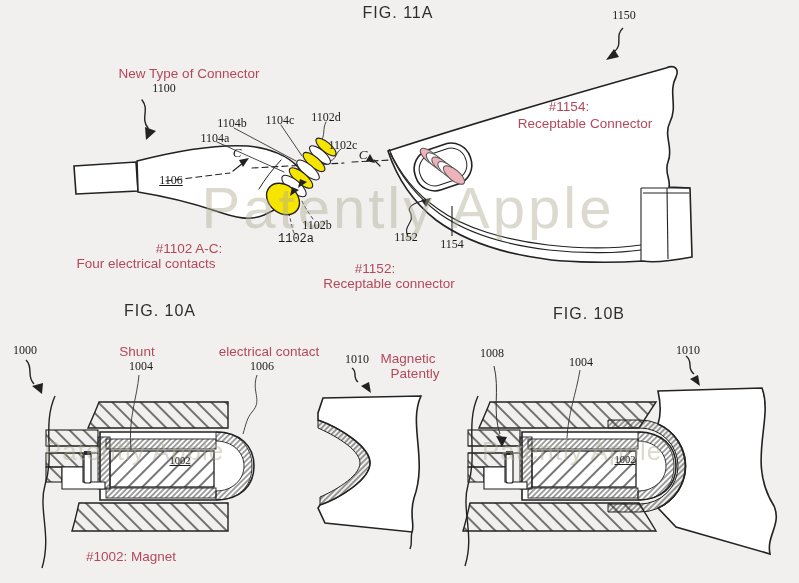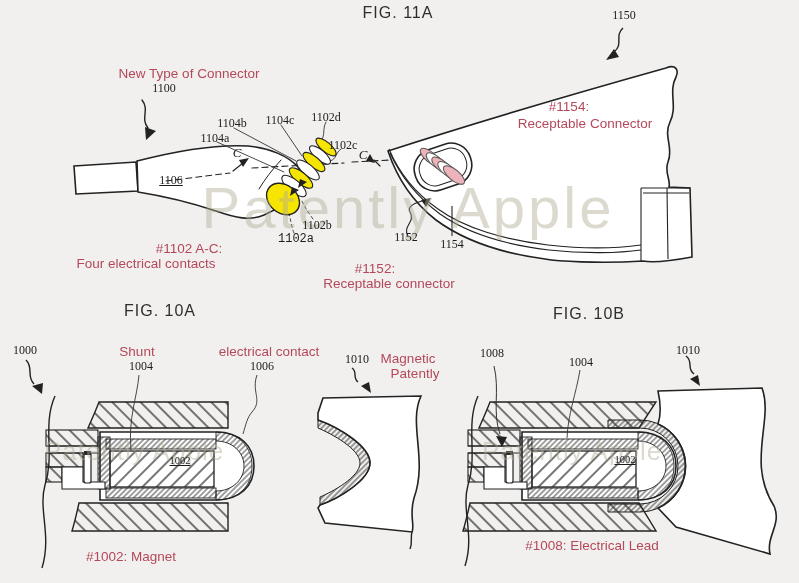--- a/index.html
+++ b/index.html
@@ -228,15 +228,14 @@
 <div class="t red" style="left:131px;top:549px;">#1002: Magnet</div>
 <div class="t ser" style="left:357px;top:353px;">1010</div>
 <div class="t red" style="left:408px;top:351px;">Magnetic</div>
 <div class="t red" style="left:415px;top:366px;">Patently</div>
 
 <div class="t ttl" style="left:589px;top:305px;">FIG. 10B</div>
 <div class="t ser" style="left:492px;top:347px;">1008</div>
 <div class="t ser" style="left:581px;top:356px;">1004</div>
 <div class="t ser" style="left:688px;top:344px;">1010</div>
 <div class="t ser-sm u" style="left:625px;top:454px;">1002</div>
-<div class="t red" style="left:592px;top:538px;">#1008: Electrical Lead</div>
 
 </div>
 
 </body></html>

